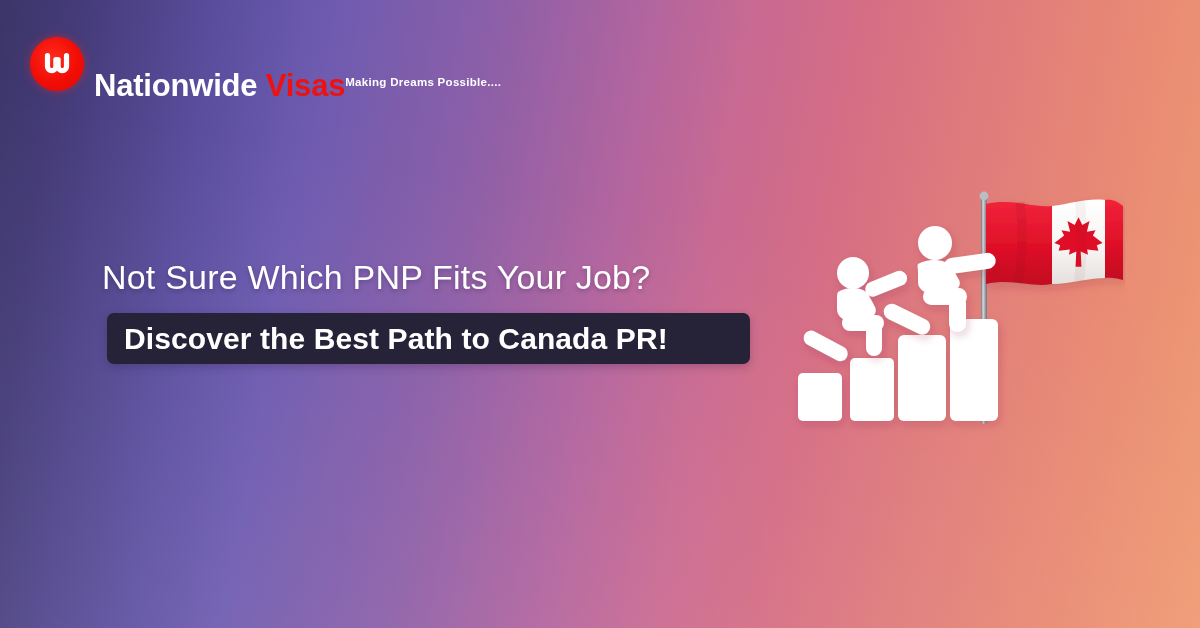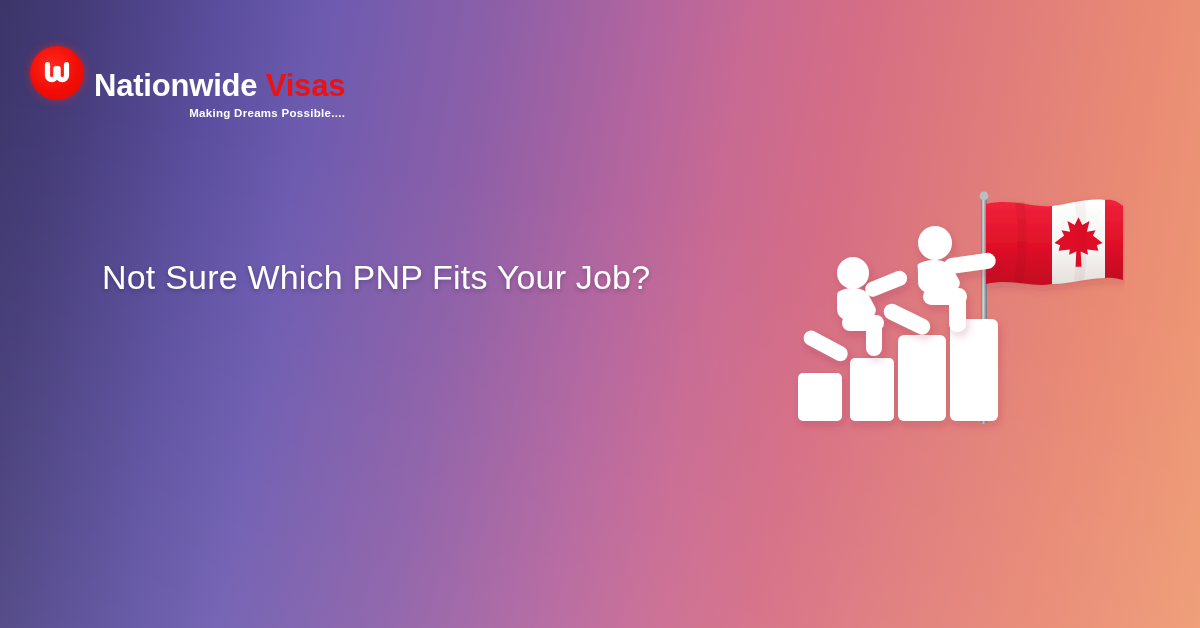--- a/index.html
+++ b/index.html
@@ -52,21 +52,21 @@
     border-radius: 50%;
     background: radial-gradient(circle at 42% 38%, #ff2a1e 0%, #f10d06 55%, #e00a04 100%);
     box-shadow: 0 0 10px rgba(255,40,30,0.45);
     display: flex;
     align-items: center;
     justify-content: center;
     flex: none;
   }
   #logo-text {
     display: flex;
-    flex-direction: column;
+    flex-direction: row;
     line-height: 1;
     margin-top: 44px;
   }
   .logo-wordmark {
     font-size: 31px;
     font-weight: 700;
     letter-spacing: -0.2px;
     white-space: nowrap;
   }
   .logo-word-a { color: #ffffff; }
@@ -143,20 +143,23 @@
     <div id="logo-text">
       <div class="logo-wordmark">
         <span class="logo-word-a">Nationwide</span><span>&nbsp;</span><span class="logo-word-b">Visas</span>
       </div>
       <div class="logo-tagline">Making Dreams Possible....</div>
     </div>
   </div>
 
   <div id="headline">Not Sure Which PNP Fits Your Job?</div>
 
+  <div id="subheadline-box">
+    <div id="subheadline">Discover the Best Path to Canada PR!</div>
+  </div>
 
   <div id="illustration">
     <svg width="345" height="260" viewBox="0 0 345 260" aria-hidden="true">
       <defs>
         <filter id="soft" x="-40%" y="-40%" width="180%" height="180%">
           <feDropShadow dx="2" dy="4" stdDeviation="4" flood-color="#8e2c3c" flood-opacity="0.22"></feDropShadow>
         </filter>
         <linearGradient id="poleGrad" x1="0" y1="0" x2="1" y2="0">
           <stop offset="0%" stop-color="#6f757b"></stop>
           <stop offset="35%" stop-color="#d7dbde"></stop>

